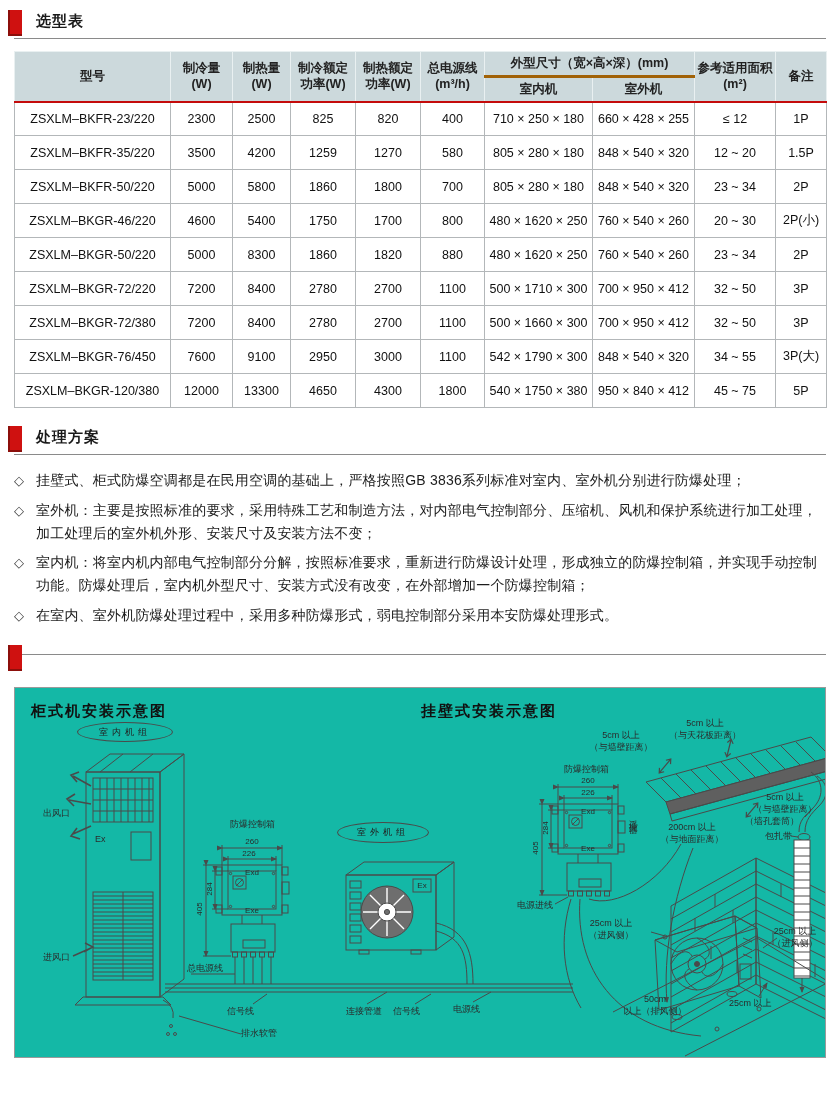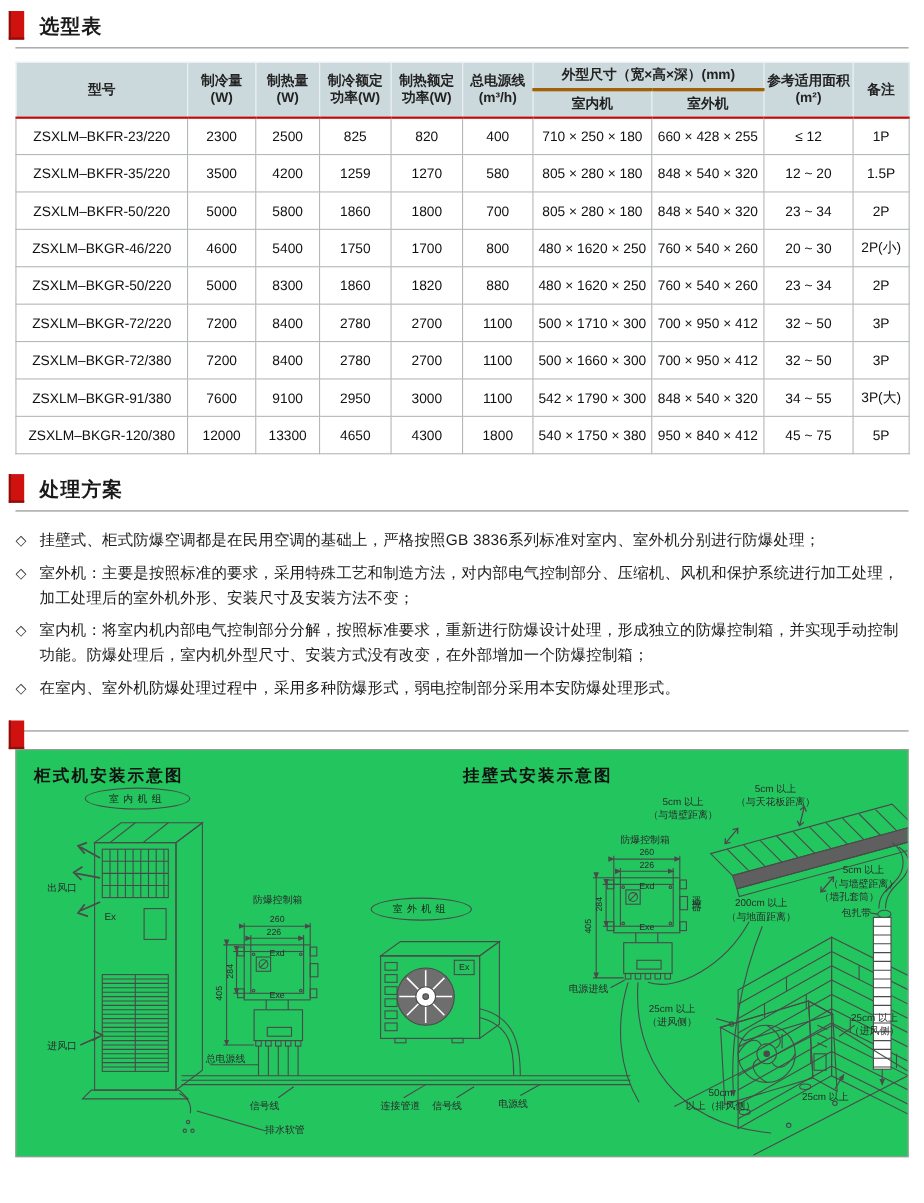--- a/index.html
+++ b/index.html
@@ -7,21 +7,21 @@
   body {
     width:840px; height:1094px; margin:0 auto; position:relative;
     font-family:"Liberation Sans","DejaVu Sans",sans-serif; color:#222; overflow:hidden;
   }
   .page { padding:10px 14px 0 14px; }
 
   
   .sec-head { position:relative; margin-bottom:0; border-bottom:1px solid #8a8a8a; padding:2px 0 7px 22px; }
   .sec-head .red-bar { position:absolute; left:-6px; top:0; width:14px; height:26px;
      background:#cf1110; border-left:2px solid #8c0f0b; border-bottom:2px solid #8c0f0b; }
-  .sec-head h2 { font-size:18px; font-weight:bold; color:#1a1a1a; letter-spacing:1px; }
+  .sec-head h2 { font-size:15px; font-weight:bold; color:#1a1a1a; letter-spacing:1px; }
 
   
   table.spec { width:812px; border-collapse:collapse; margin:12px 0 0 0; table-layout:fixed; }
   table.spec th {
     background:#ccd9dc; font-size:12.5px; font-weight:bold; color:#222;
     border:1px solid #e9f0f1; padding:3px 1px; text-align:center; vertical-align:middle; line-height:1.35;
   }
   table.spec thead tr.hrow2 th { border-top:3px solid #a16207; }
   table.spec thead th.redline { border-bottom:2px solid #c40b0b; }
   table.spec td {
@@ -31,21 +31,21 @@
   .pre { white-space:pre-line; }
 
   
   .bullets { padding:14px 0 6px 0; }
   .bullet { display:flex; font-size:14px; line-height:1.62; color:#1c1c1c; margin-bottom:7px; }
   .bullet .dm { width:22px; flex:0 0 22px; font-size:13px; padding-top:1px; color:#333; }
   .bullet p { flex:1; letter-spacing:0.2px; }
 
   
   .diagram-box { position:relative; width:812px; height:371px; border:1px solid #9a9a9a;
-     margin-top:16px; background:#22c55e; }
+     margin-top:32px; background:#14b8a6; }
   .diagram-box svg { position:absolute; left:0; top:0; }
   .lbl { position:absolute; font-size:9px; color:#2b2b2b; line-height:1.25; white-space:nowrap; }
   .lbl.c { text-align:center; }
   .lbl.pre { white-space:pre-line; }
   .lbl.dim { font-size:8px; }
   .lbl.rot { transform:rotate(-90deg); transform-origin:center; font-size:8px; }
   .lbl.vert { writing-mode:vertical-rl; letter-spacing:3px; white-space:normal; height:58px; }
   .dia-title { position:absolute; font-size:15px; font-weight:bold; color:#111; letter-spacing:2px; }
   .oval { position:absolute; border:1px solid #4a4a4a; border-radius:50%;
      font-size:9px; letter-spacing:4px; display:flex; align-items:center; justify-content:center; color:#222; }
@@ -175,21 +175,21 @@
           <td>8400</td>
           <td>2780</td>
           <td>2700</td>
           <td>1100</td>
           <td>500 × 1660 × 300</td>
           <td>700 × 950 × 412</td>
           <td>32 ~ 50</td>
           <td>3P</td>
         </tr>
         <tr>
-          <td>ZSXLM–BKGR-91/380</td>
+          <td>ZSXLM–BKGR-76/450</td>
           <td>7600</td>
           <td>9100</td>
           <td>2950</td>
           <td>3000</td>
           <td>1100</td>
           <td>542 × 1790 × 300</td>
           <td>848 × 540 × 320</td>
           <td>34 ~ 55</td>
           <td>3P(大)</td>
         </tr>

